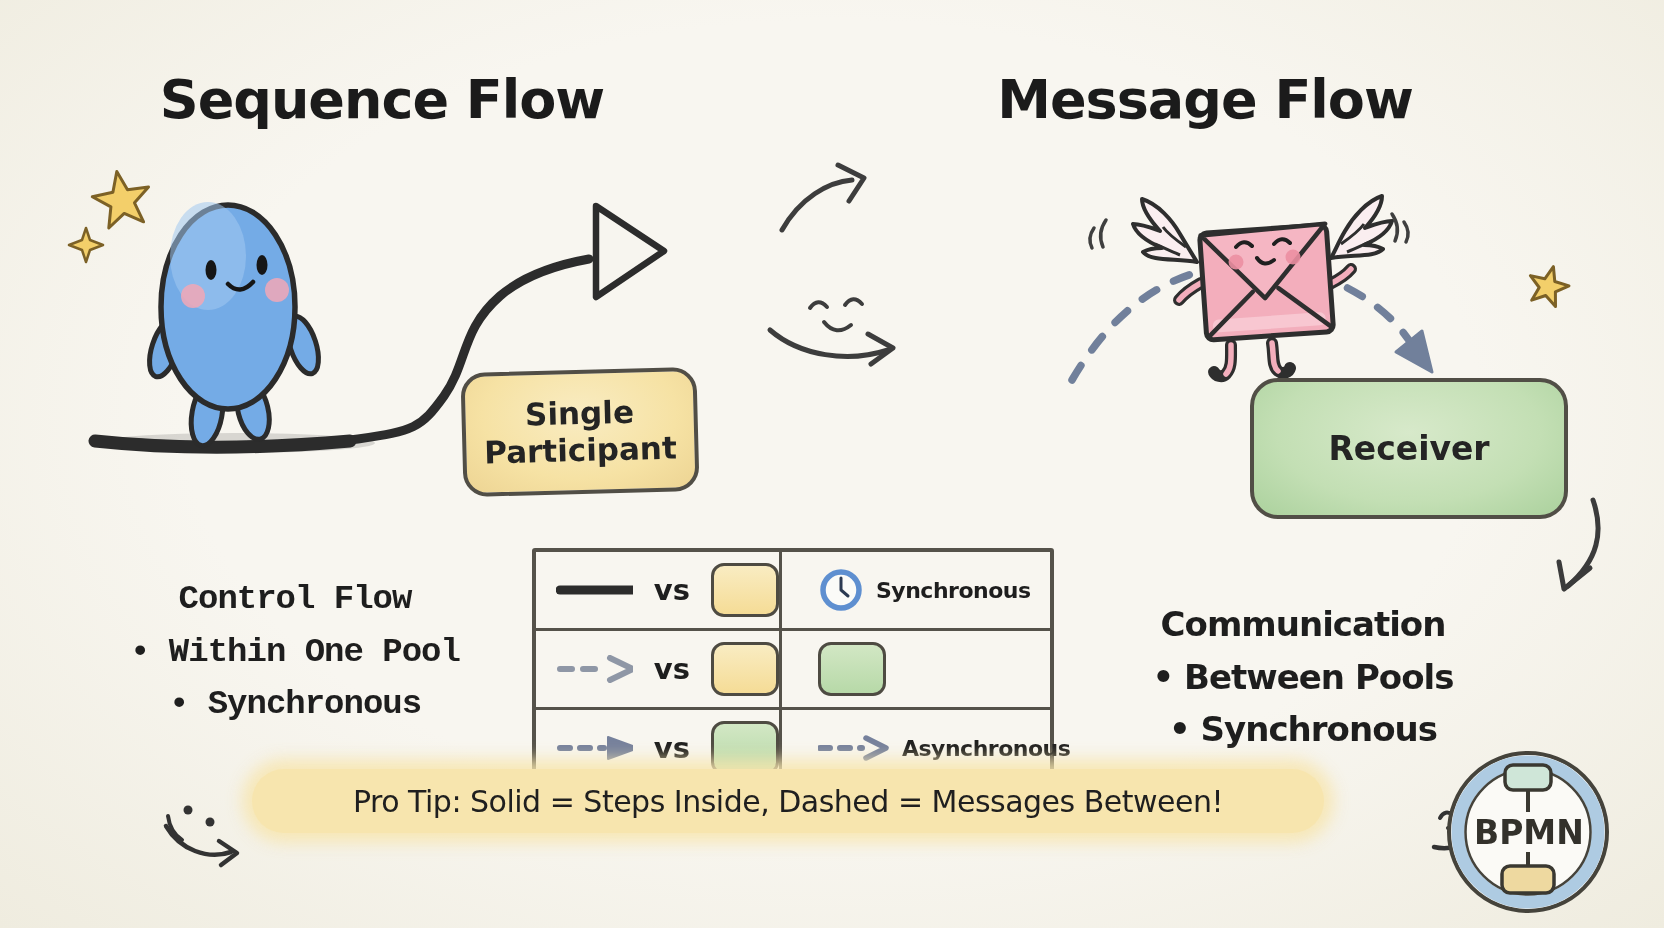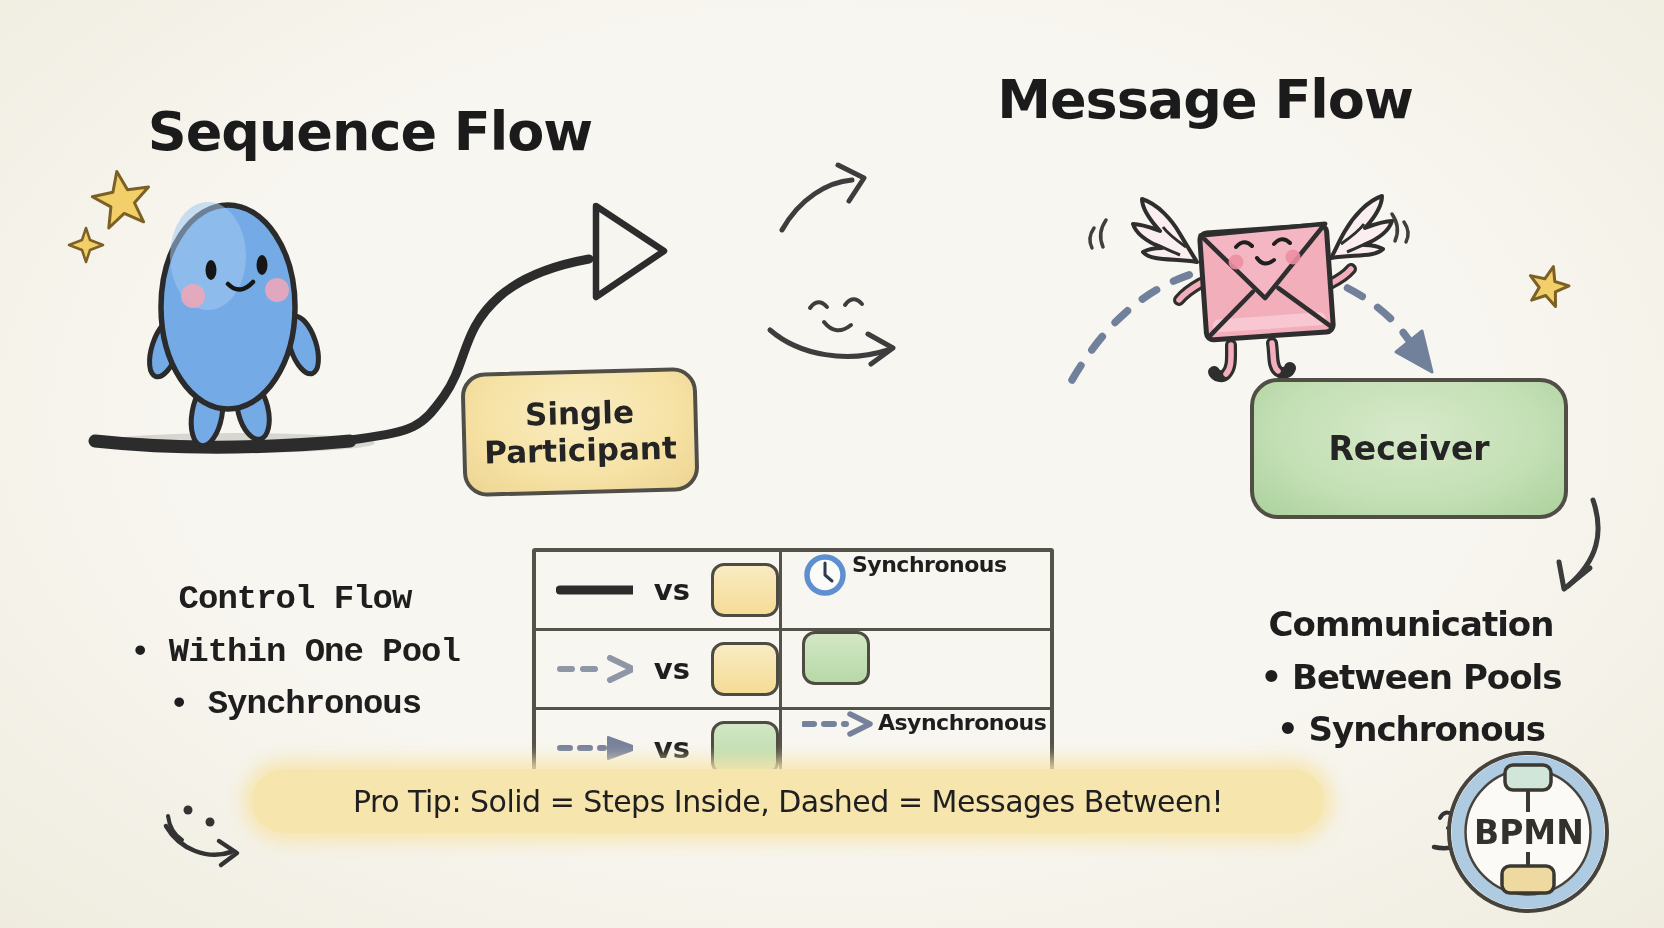--- a/index.html
+++ b/index.html
@@ -3,43 +3,43 @@
 <meta charset="utf-8">
 <style>
   html,body{margin:0;padding:0;}
   body{width:1664px;height:928px;overflow:hidden;
        font-family:"DejaVu Sans","Liberation Sans",sans-serif;}
   .canvas{position:relative;width:1664px;height:928px;
           background:radial-gradient(ellipse at 50% 45%, #f8f6f0 55%, #efecdf 100%);}
   .art{position:absolute;left:0;top:0;z-index:1;}
   .txt{position:absolute;z-index:2;color:#232323;font-weight:bold;}
   .title{font-size:54px;text-align:center;letter-spacing:-1px;color:#1b1b1b;}
-  #title-seq{left:100px;top:68px;width:540px;margin-top:32px;}
+  #title-seq{left:112px;top:68px;width:540px;}
   #title-msg{left:945px;top:68px;width:520px;}
   .pbox{position:absolute;z-index:2;display:flex;align-items:center;justify-content:center;
         text-align:center;font-weight:bold;color:#242424;border:4px solid #514e46;}
   #single-participant{left:462px;top:370px;width:228px;height:116px;border-radius:24px;
         font-size:31px;line-height:1.18;transform:rotate(-1.5deg);
         background:radial-gradient(ellipse at 50% 35%, #f9ecc2 0%, #f6e2a4 60%, #f0d astroke 100%);
         background:radial-gradient(ellipse at 50% 35%, #f9ecc2 0%, #f6e2a4 60%, #edd493 100%);}
   #sender-box{left:946px;top:381px;width:208px;height:127px;border-radius:26px;font-size:33px;
         background:radial-gradient(ellipse at 50% 38%, #d7e9ca 0%, #c3dfb4 60%, #abd19d 100%);}
   #receiver-box{left:1250px;top:378px;width:310px;height:133px;border-radius:28px;font-size:33px;
         background:radial-gradient(ellipse at 50% 38%, #d7e9ca 0%, #c3dfb4 60%, #abd19d 100%);}
   .notes{position:absolute;z-index:2;text-align:center;font-weight:bold;color:#1e1e1e;
          font-size:34px;line-height:1.55;letter-spacing:-1px;}
   #left-notes{left:85px;top:573px;width:420px;font-family:Liberation Mono, monospace;}
-  #right-notes{left:1201px;top:598px;width:420px;}
+  #right-notes{left:1093px;top:598px;width:420px;}
   .cmp-table{position:absolute;z-index:2;left:532px;top:548px;width:514px;height:234px;
              border:4px solid #55524a;border-radius:3px;display:flex;flex-direction:column;}
   .t-row{display:flex;flex:1;border-bottom:3px solid #55524a;}
   .t-row:last-child{border-bottom:none;}
   .t-left{width:246px;border-right:3px solid #55524a;display:flex;align-items:center;
           padding-left:20px;gap:21px;box-sizing:border-box;}
-  .t-right{flex:1;display:flex;padding-left:20px;gap:4px;}
+  .t-right{flex:1;display:flex;align-items:center;padding-left:36px;gap:12px;}
   .vs{font-size:29px;font-weight:bold;color:#1e1e1e;}
   .t-label{font-size:22px;font-weight:bold;color:#1e1e1e;letter-spacing:-0.5px;}
   .minibox{width:62px;height:48px;border:3.5px solid #4e4b42;border-radius:13px;flex:none;}
   .minibox.yellow{background:linear-gradient(180deg,#f9ecc2 0%,#f5dc96 100%);}
   .minibox.green{background:linear-gradient(180deg,#d2e7c4 0%,#b7d9a8 100%);}
   .protip{position:absolute;z-index:2;left:252px;top:769px;width:1072px;height:64px;
           border-radius:32px;background:#f7e5ae;
           box-shadow:0 0 16px 10px rgba(247,229,174,0.85);
           display:flex;align-items:center;justify-content:center;
           font-size:30px;font-weight:normal;color:#1f1f1f;letter-spacing:-0.5px;}

